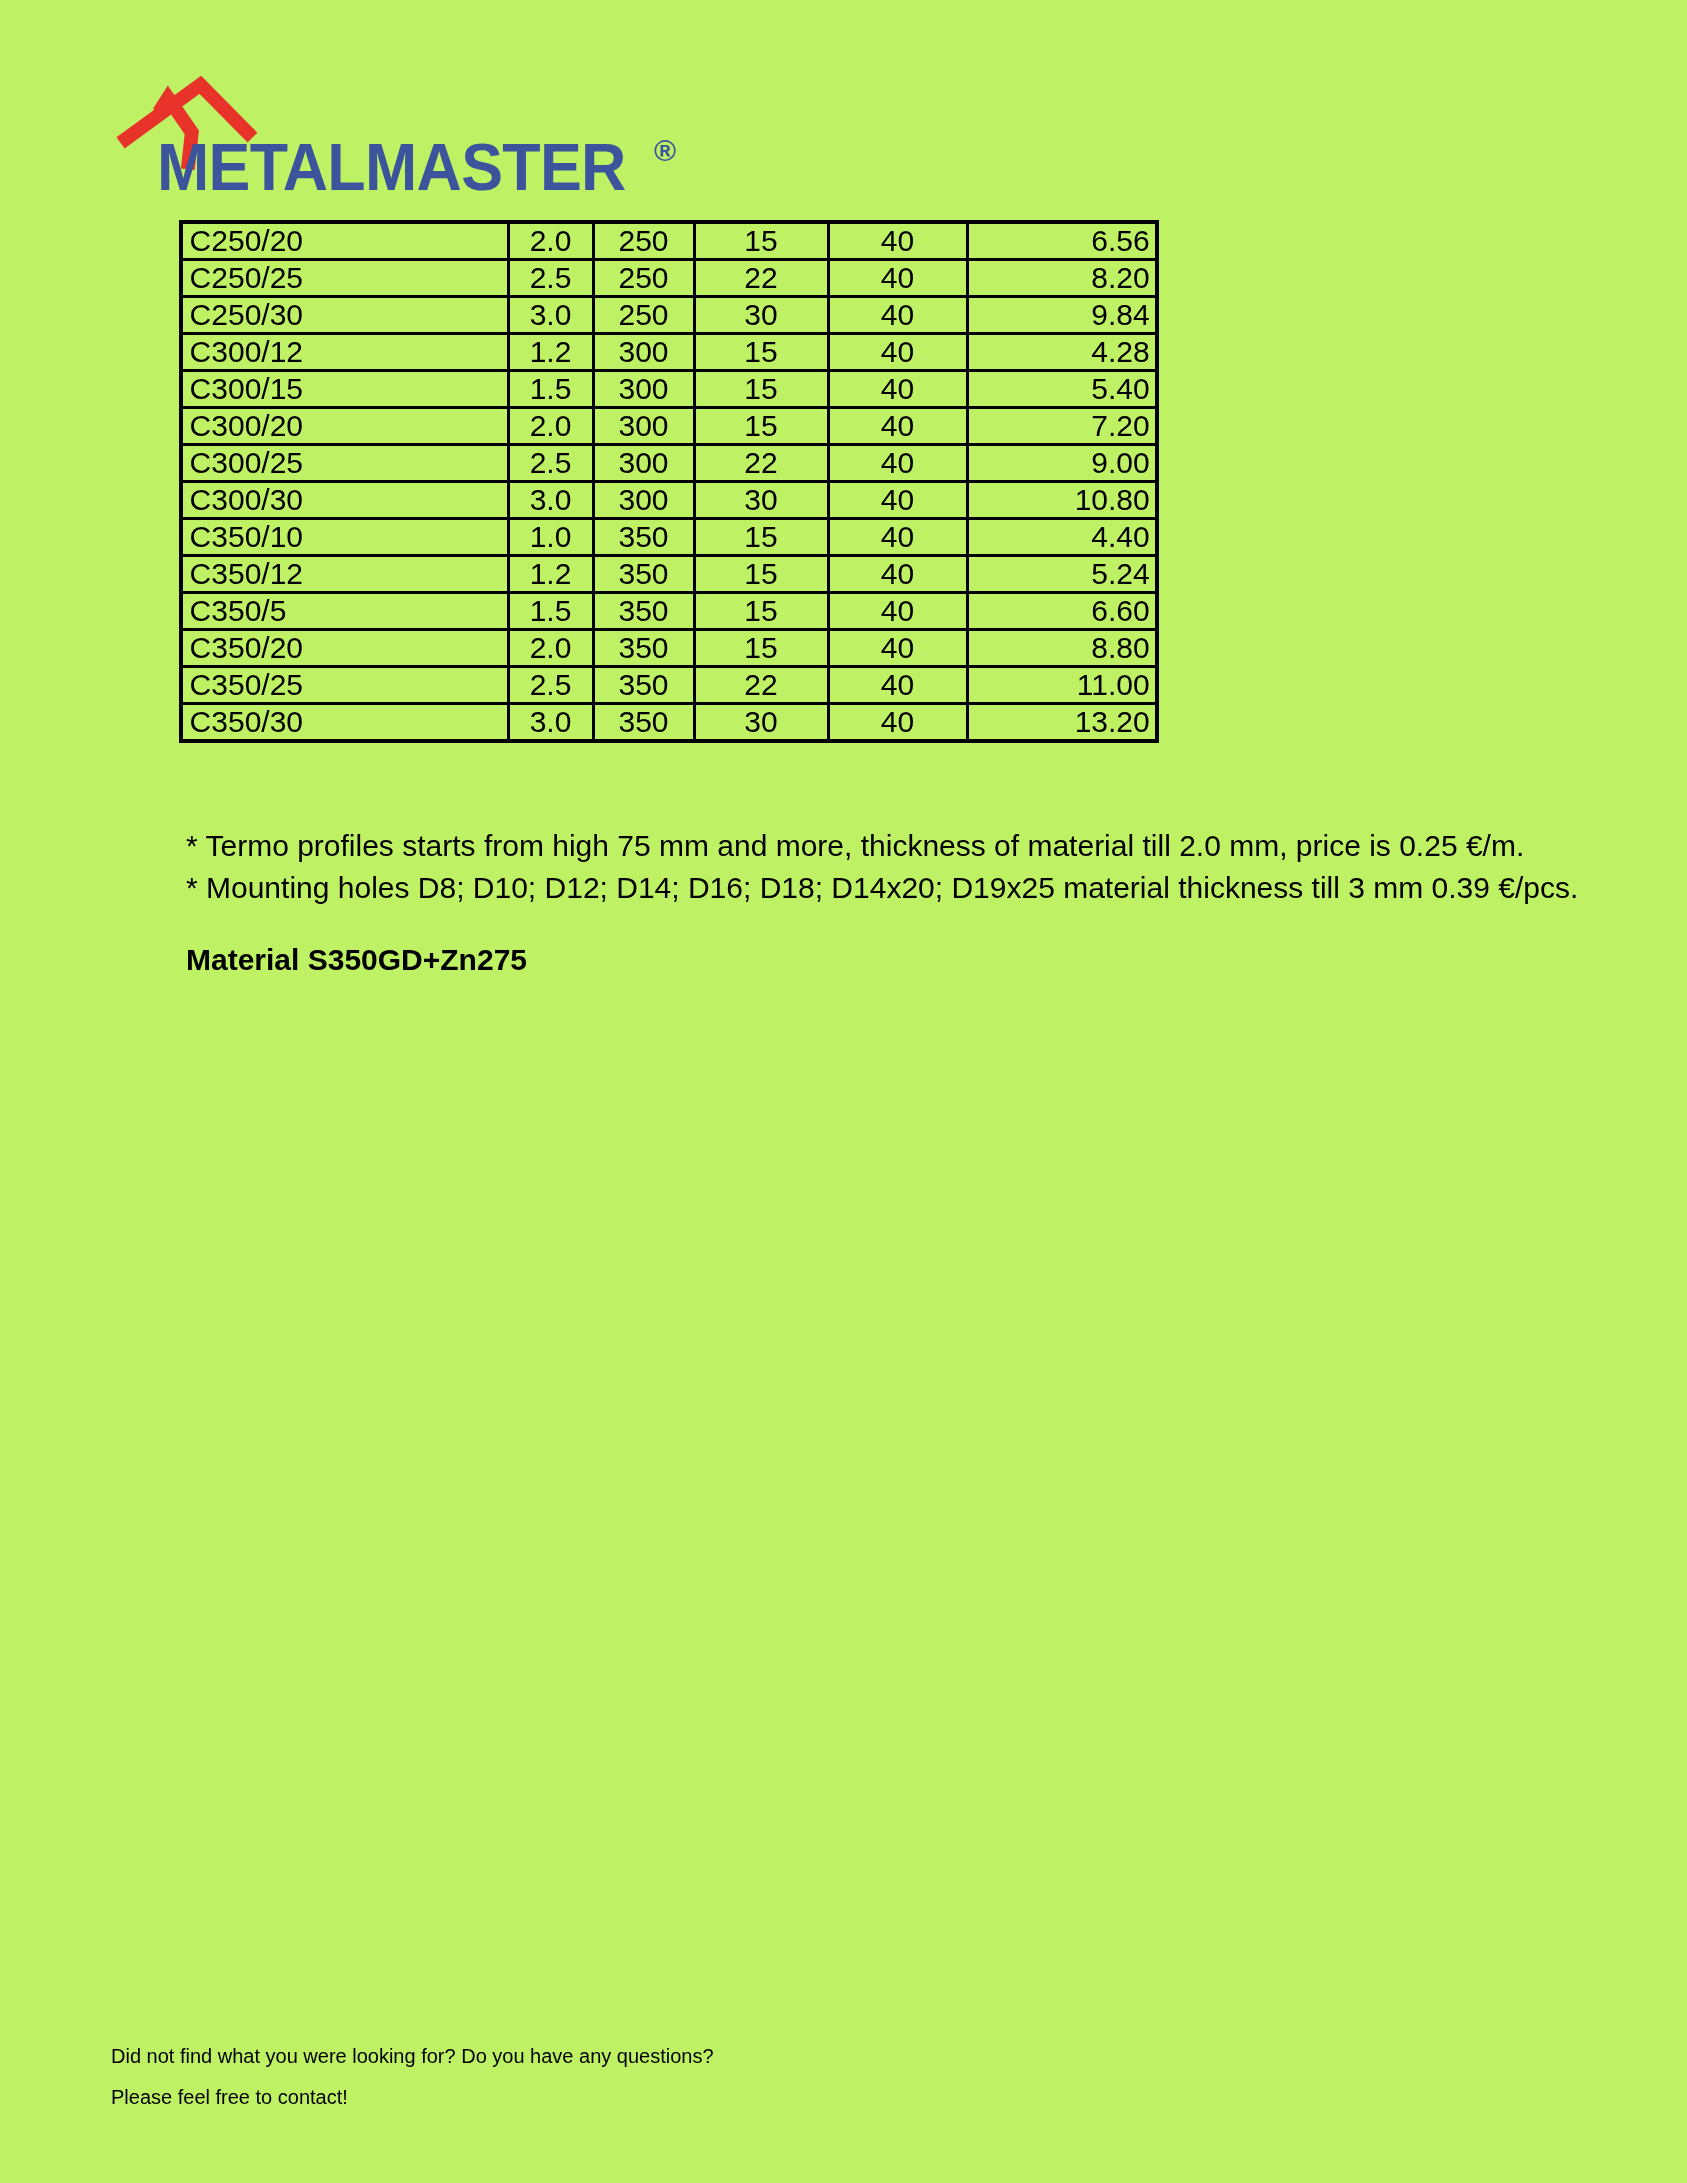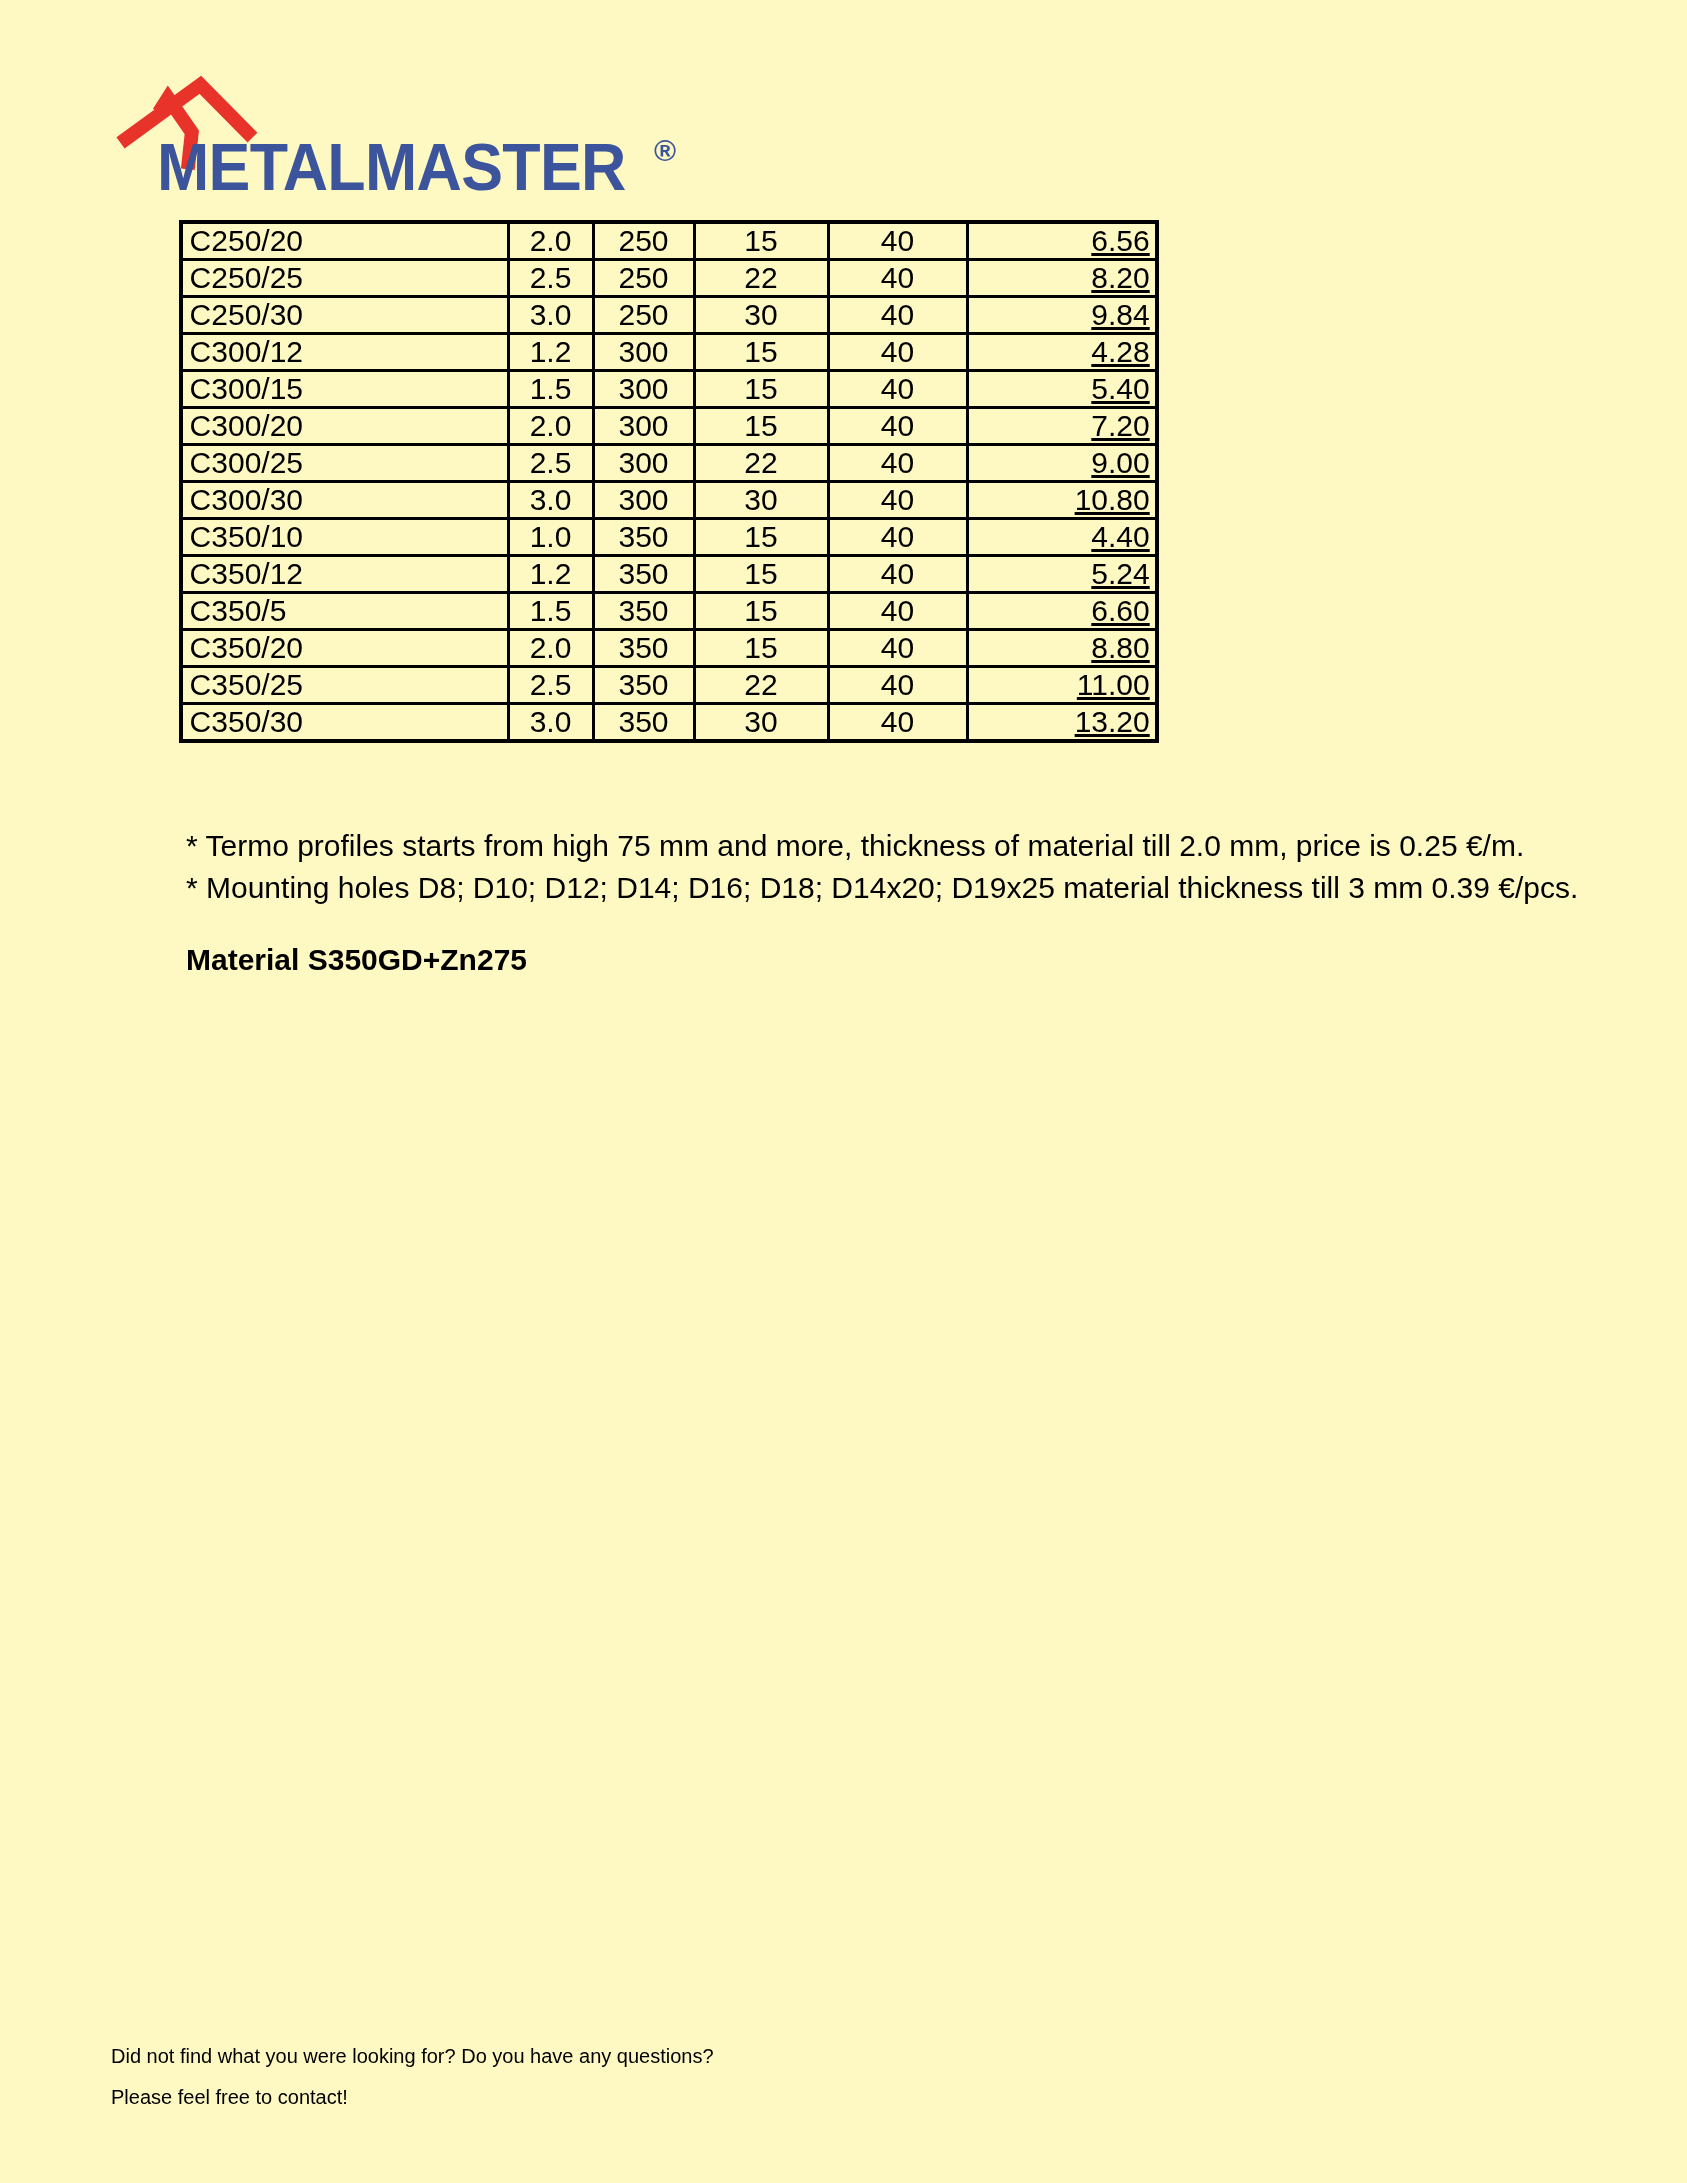--- a/index.html
+++ b/index.html
@@ -1,20 +1,20 @@
 <!DOCTYPE html>
 <html style="font-size:10.6px"><head>
 <meta charset="utf-8">
 <style>
   html,body { margin:0; padding:0; background:#888; }
   .page {
     position:relative;
     width:1687px; height:2183px;
     margin:0 auto;
-    background:#fef9c3;
+    background:#bef264;
     font-family:"Liberation Sans", sans-serif;
     color:#000;
     overflow:hidden;
   }
 
   
   .logo-mountain {
     position:absolute; left:106px; top:74px;
     width:165px; height:106px;
   }
@@ -45,21 +45,21 @@
     line-height:1;
     vertical-align:middle;
     white-space:nowrap;
     overflow:hidden;
   }
   .price-table td.c0 { text-align:left;  padding-left:6.6px; }
   .price-table td.c1,
   .price-table td.c2,
   .price-table td.c3,
   .price-table td.c4 { text-align:center; }
-  .price-table td.c5 { text-align:right; padding-right:5.3px;text-decoration:underline; }
+  .price-table td.c5 { text-align:right; padding-right:5.3px; }
 
   
   .note { position:absolute; left:186px; font-size:30px; line-height:1.2; white-space:nowrap; }
   .note-1 { top:828px; }
   .note-2 { top:870px; }
   .material-spec {
     position:absolute; left:186px; top:942px;
     font-size:30px; font-weight:bold; line-height:1.2;
     white-space:nowrap;
   }

